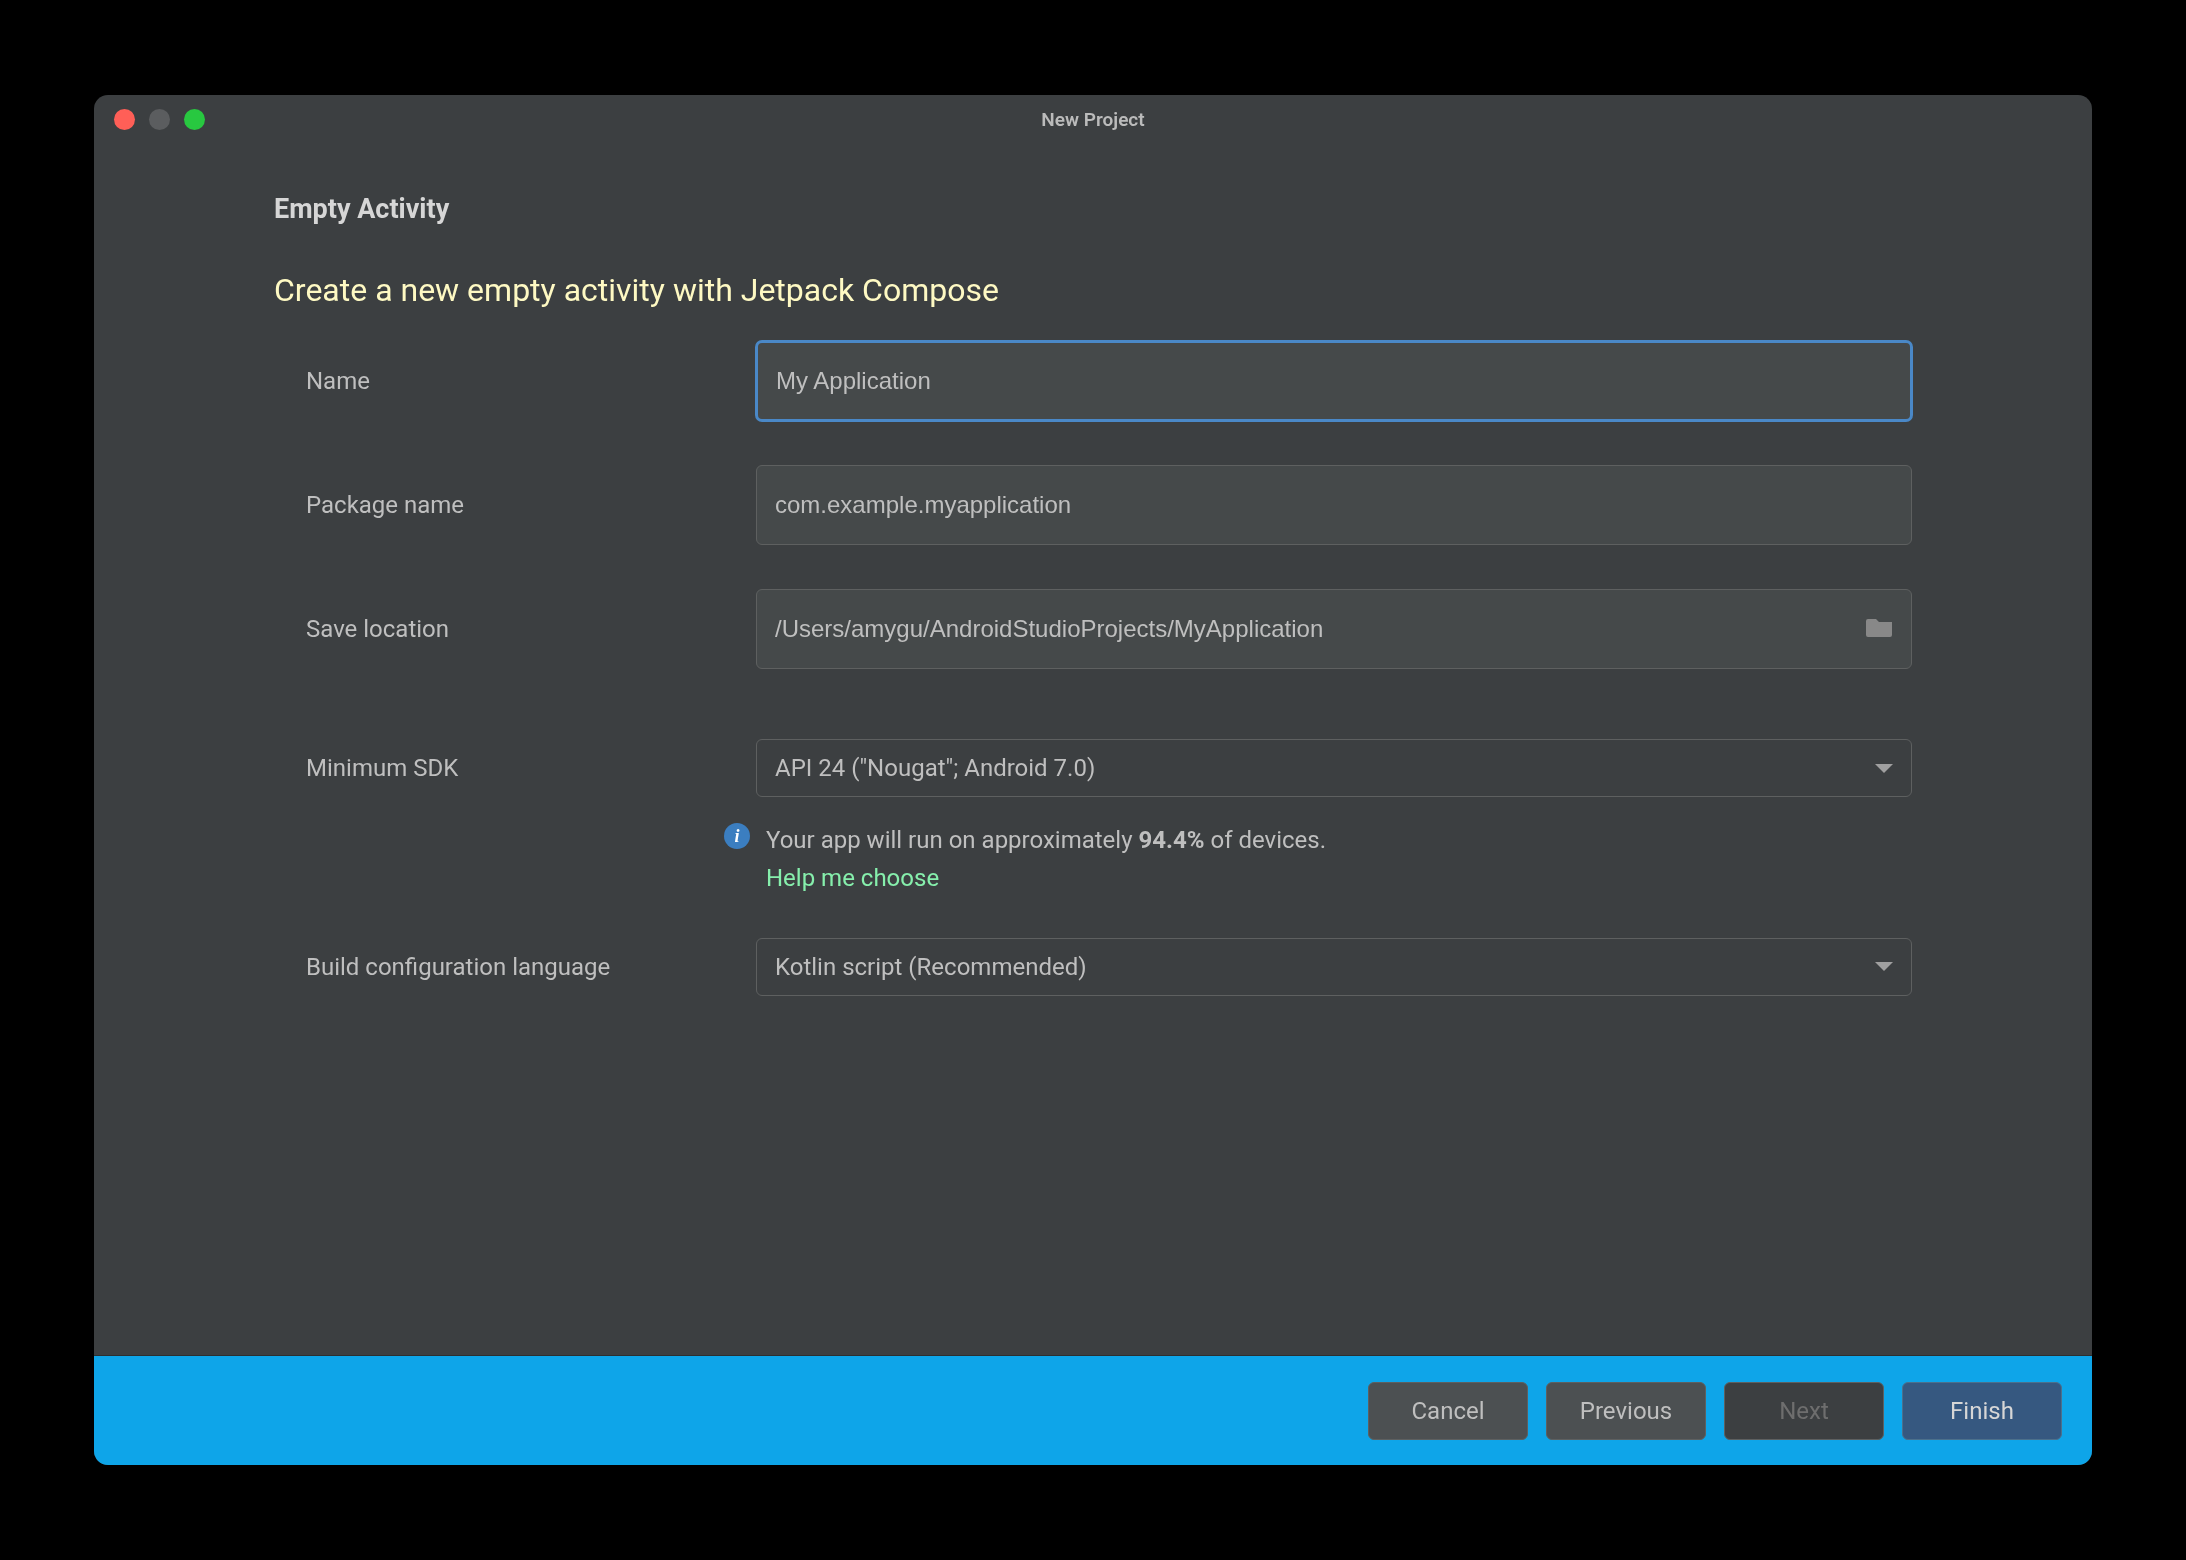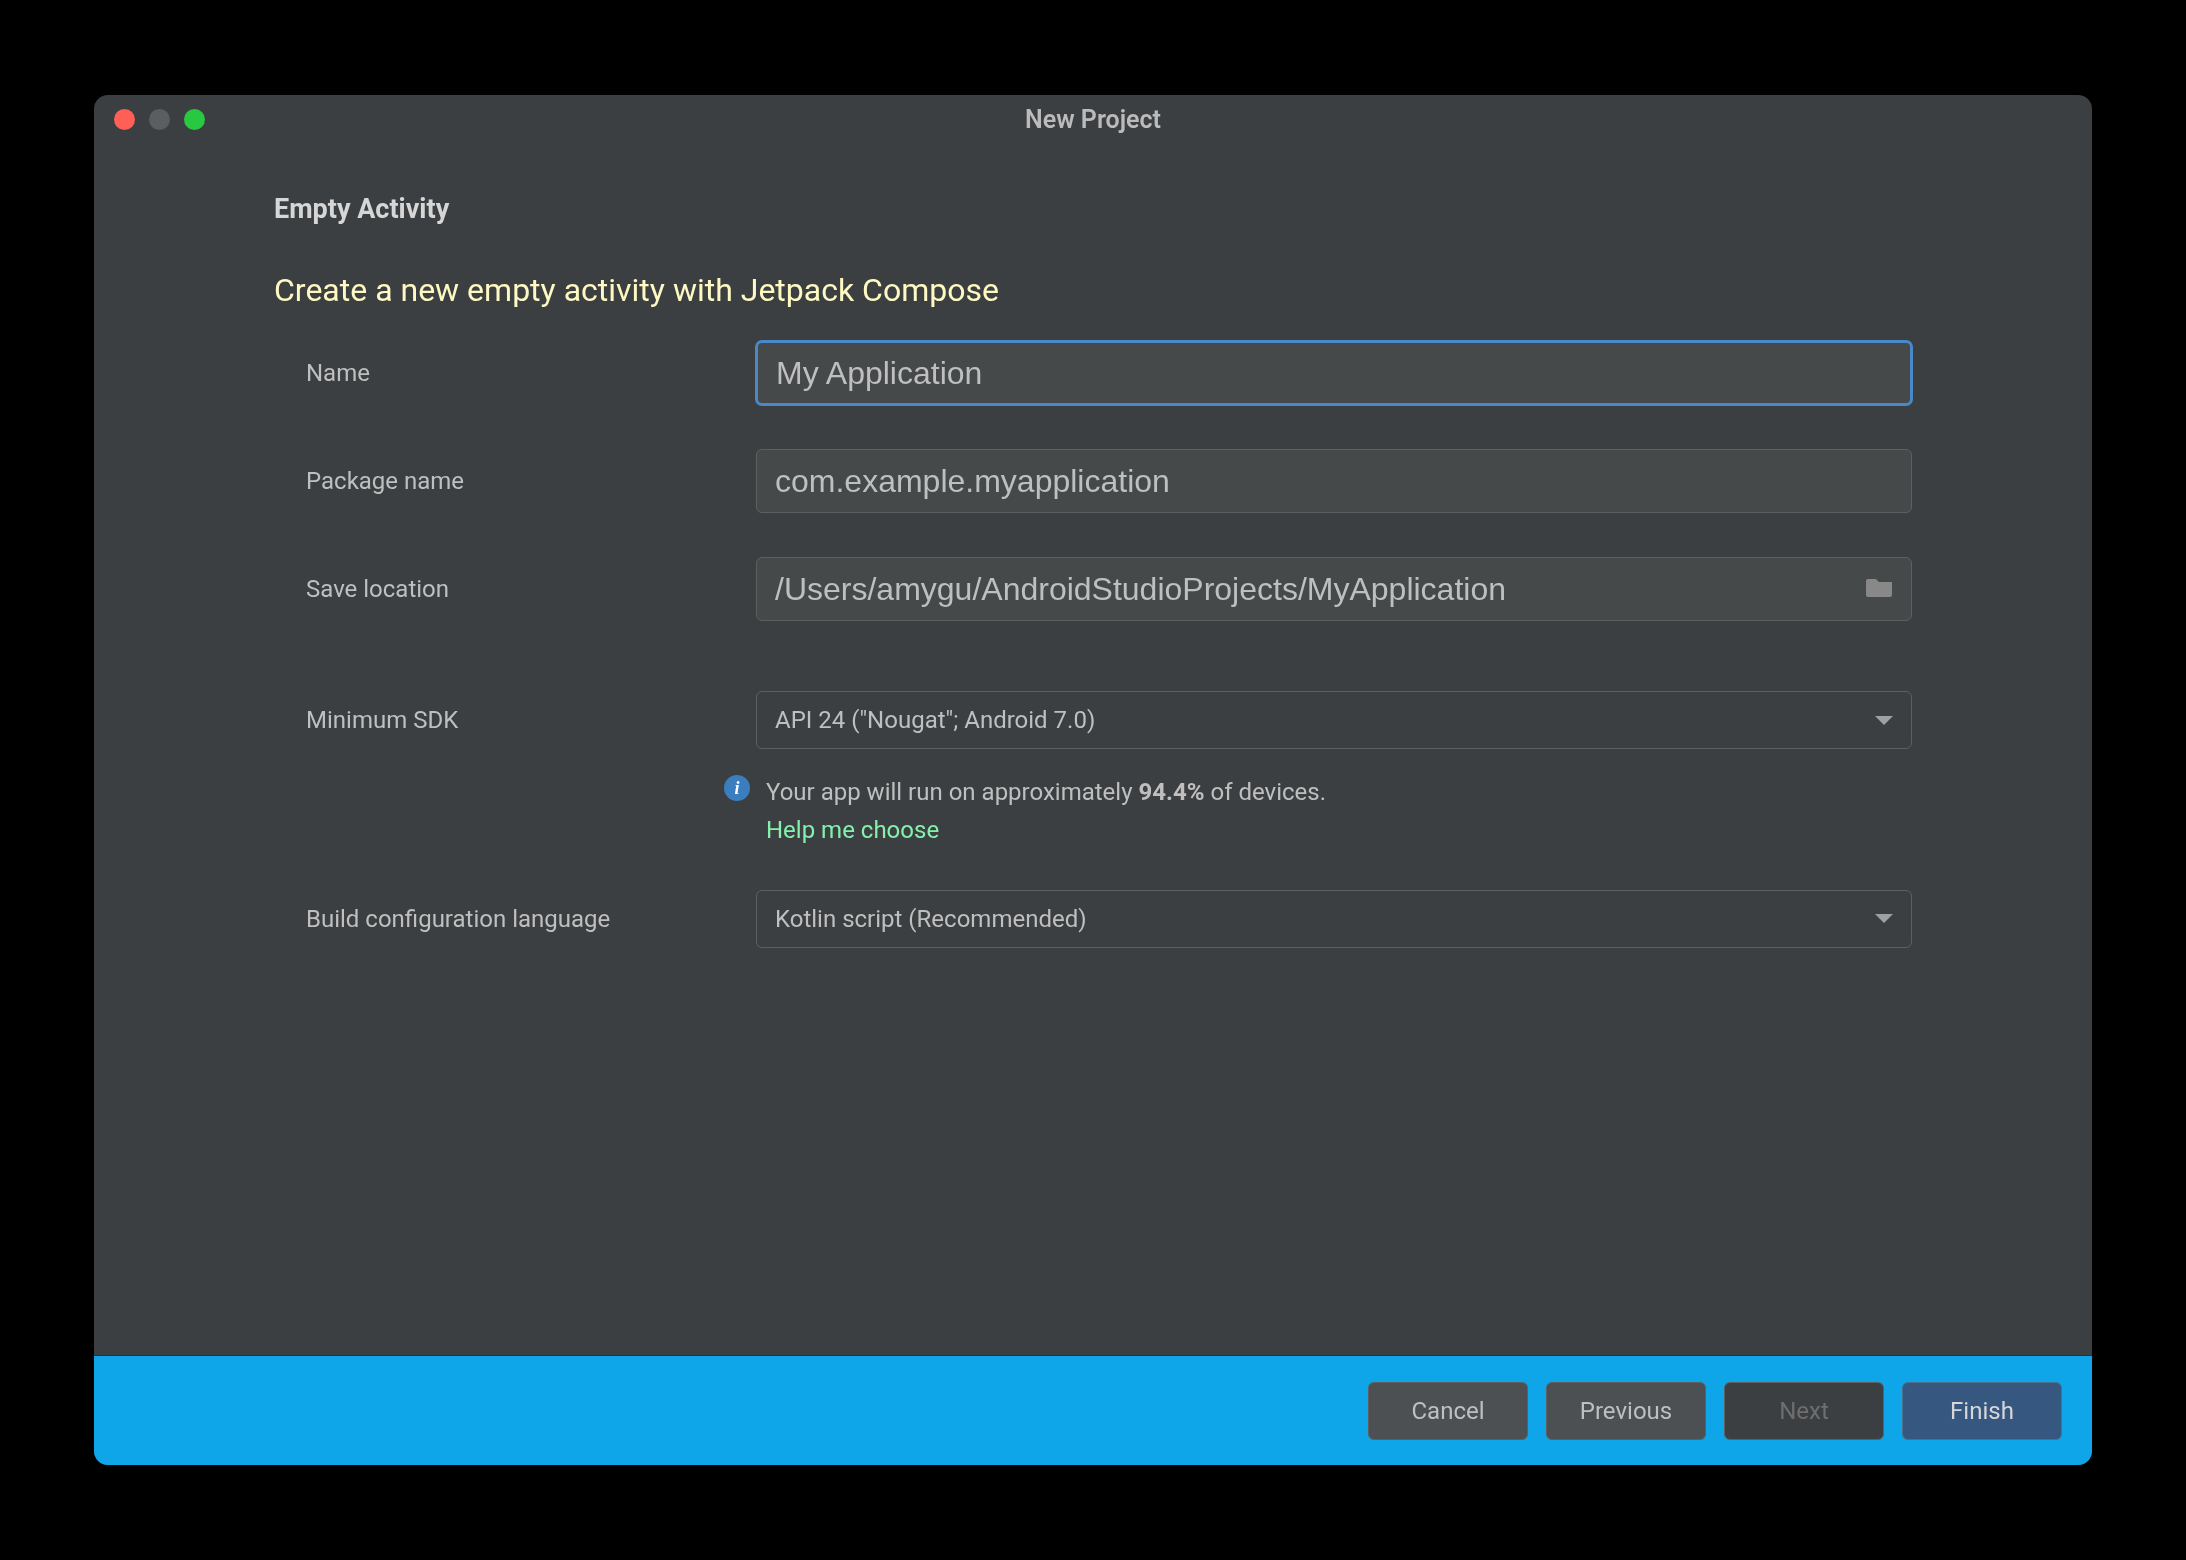--- a/index.html
+++ b/index.html
@@ -44,21 +44,21 @@
       border-radius: 50%;
     }
     .tl-close { background: #ff5f57; }
     .tl-min { background: #5b5d5f; }
     .tl-max { background: #28c840; }
     .title {
       position: absolute;
       left: 50%;
       transform: translateX(-50%);
       color: #bbbbbb;
-      font-size: 25px;
+      font-size: 19px;
       font-weight: 600;
     }
     .content {
       flex: 1;
       padding: 50px 180px 0 180px;
     }
     .heading {
       color: #d6d6d6;
       font-size: 27px;
       font-weight: 700;
@@ -82,26 +82,26 @@
       width: 450px;
       color: #bfbfbf;
       font-size: 24px;
     }
     .field-wrap {
       flex: 1;
       position: relative;
     }
     .text-input {
       width: 100%;
-      height: 64px;
+      height: 80px;
       background: #45494a;
       border: 1px solid #5e6060;
       border-radius: 6px;
       color: #bfbfbf;
-      font-size: 32px;
+      font-size: 24px;
       padding: 0 18px;
       outline: none;
     }
     .text-input.focused {
       border: 2px solid #4a88c7;
       box-shadow: 0 0 0 1px #4a88c7;
     }
     .select {
       width: 100%;
       height: 58px;

